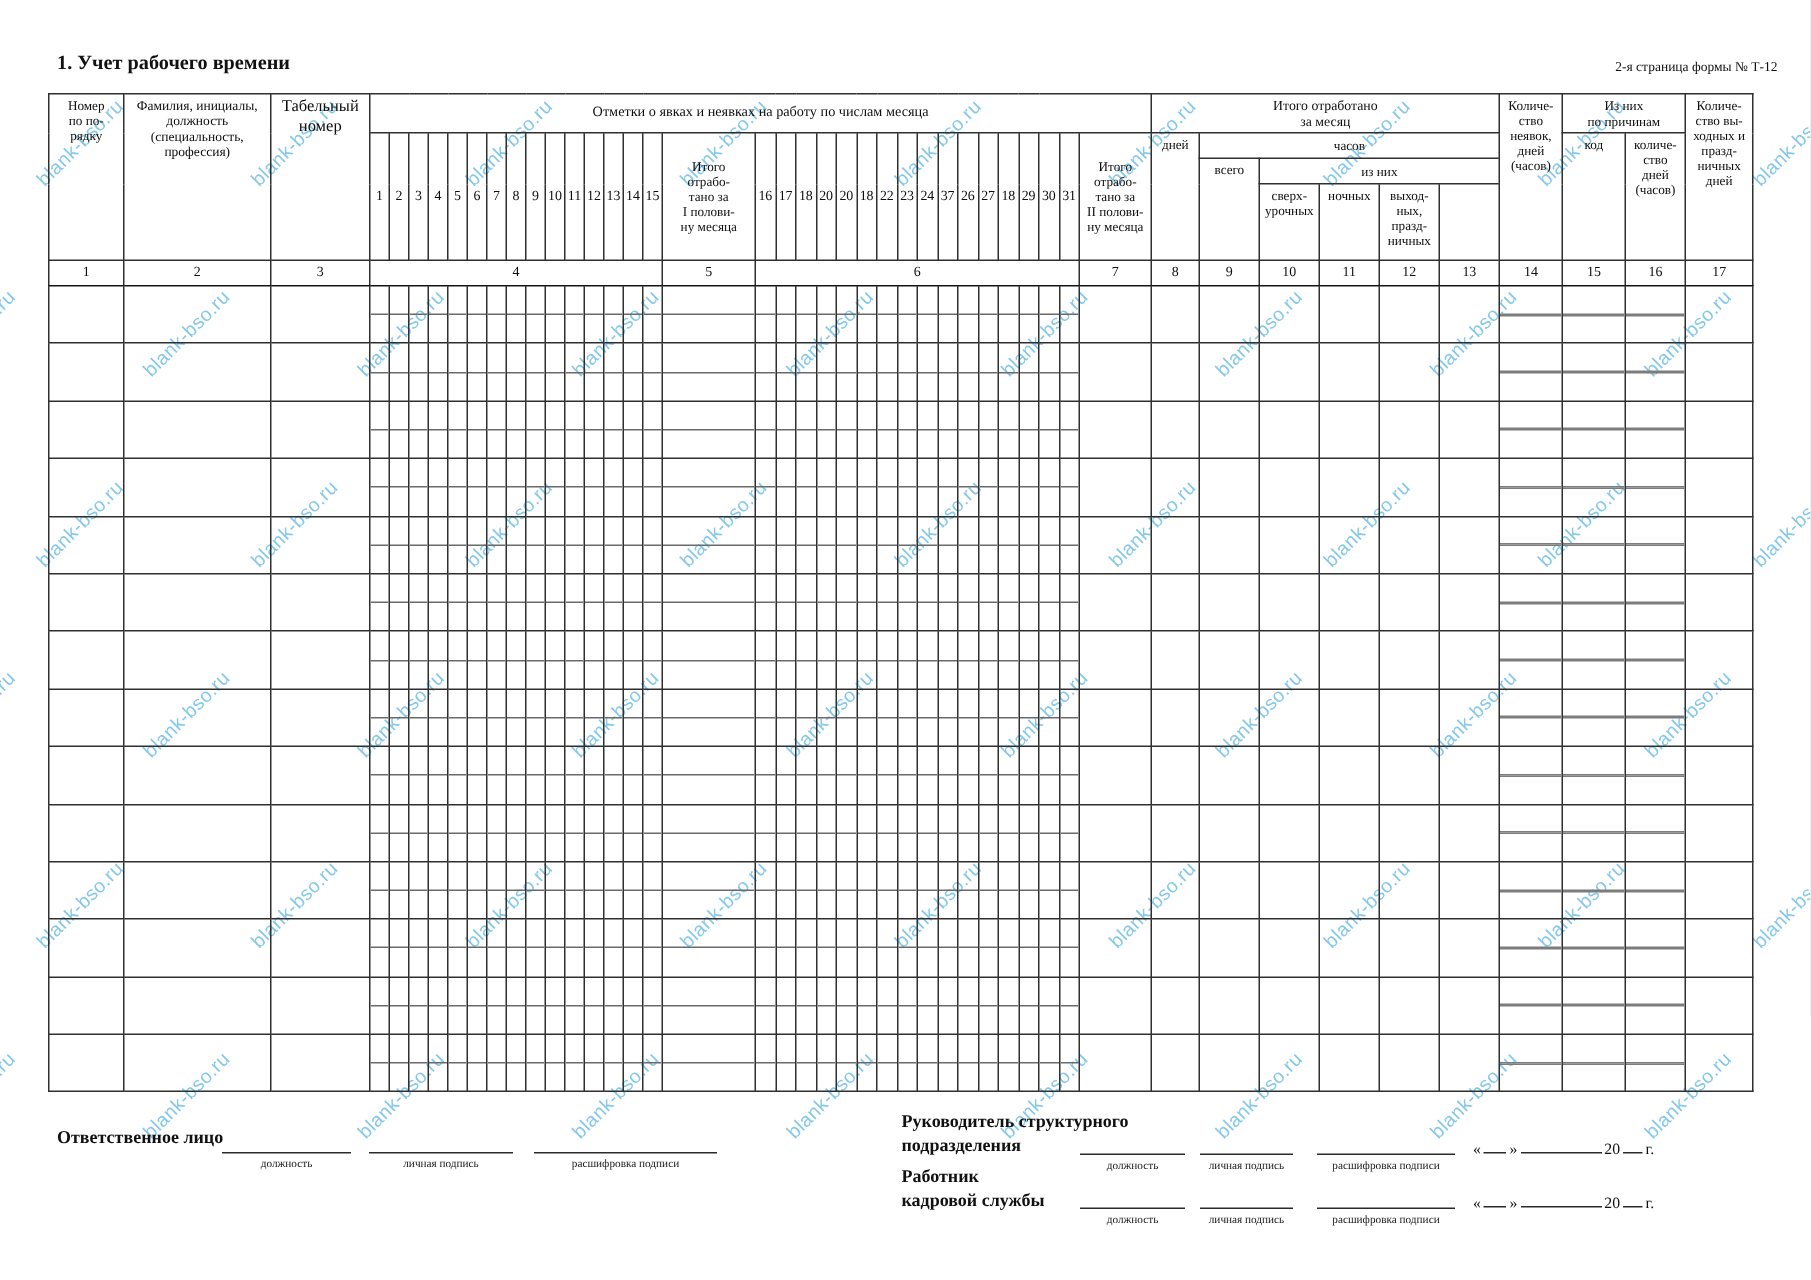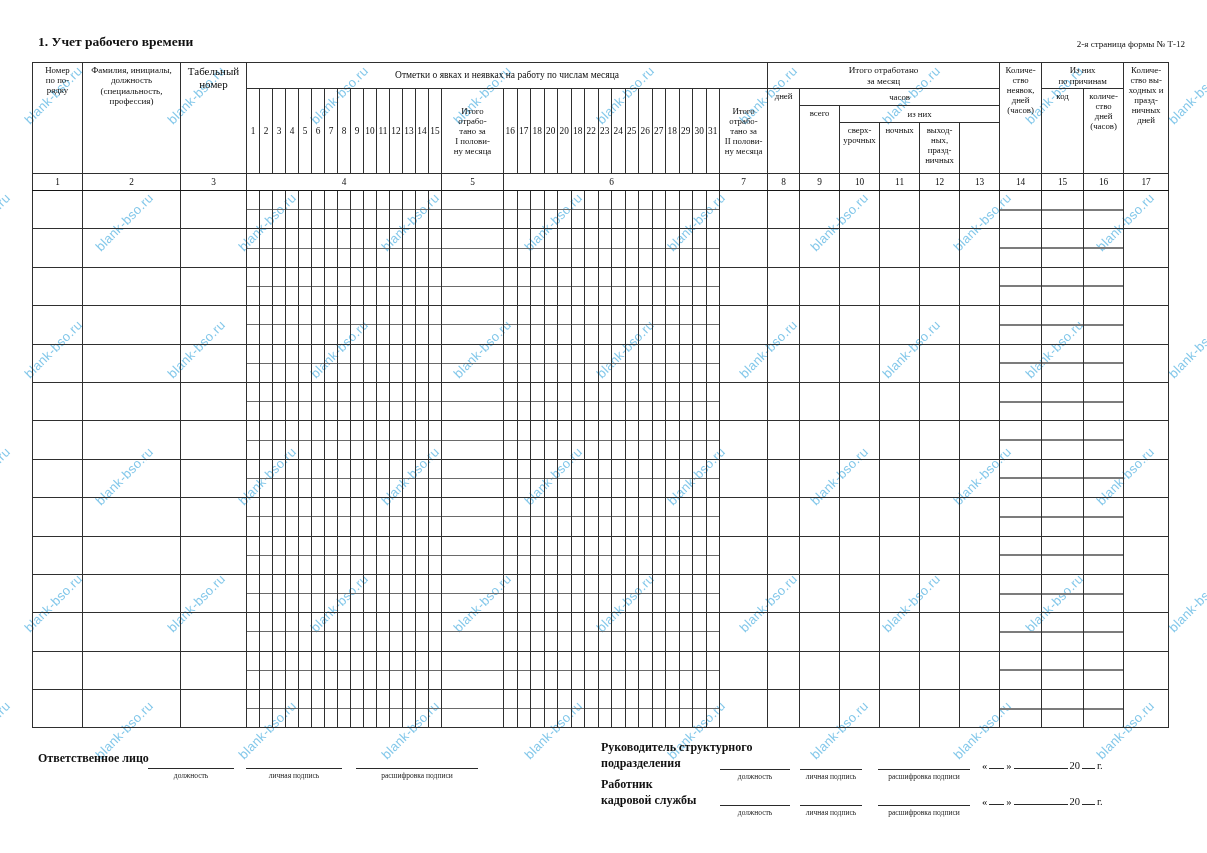--- a/index.html
+++ b/index.html
@@ -218,21 +218,21 @@
 ну месяца</th>
           <th class="day" rowspan="3">16</th>
           <th class="day gl" rowspan="3">17</th>
           <th class="day" rowspan="3">18</th>
           <th class="day gl" rowspan="3">20</th>
           <th class="day" rowspan="3">20</th>
           <th class="day gl" rowspan="3">18</th>
           <th class="day" rowspan="3">22</th>
           <th class="day gl" rowspan="3">23</th>
           <th class="day" rowspan="3">24</th>
-          <th class="day gl" rowspan="3">25</th>
+          <th class="day gl" rowspan="3">37</th>
           <th class="day" rowspan="3">26</th>
           <th class="day gl" rowspan="3">27</th>
           <th class="day" rowspan="3">18</th>
           <th class="day gl" rowspan="3">29</th>
           <th class="day" rowspan="3">30</th>
           <th class="day gl" rowspan="3">31</th>
           <th class="pre" rowspan="3">Итого
 отрабо-
 тано за
 II полови-

